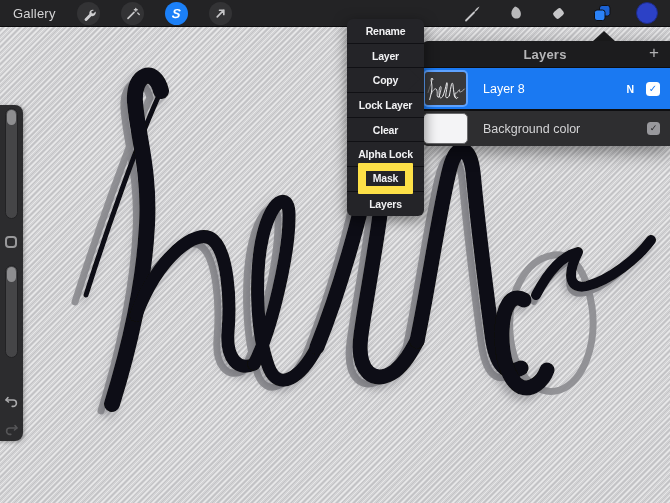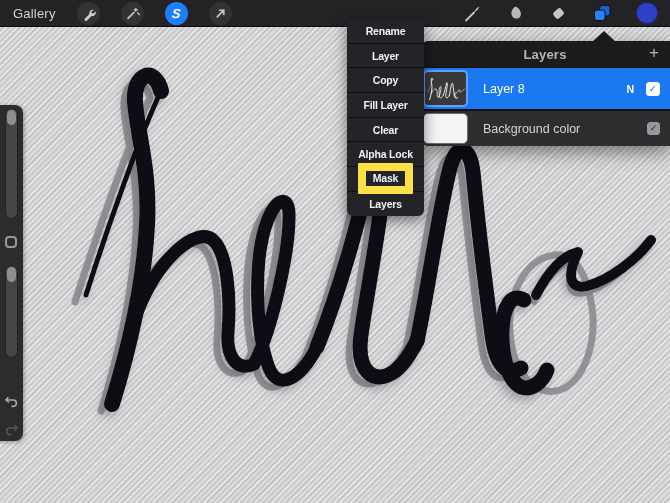--- a/index.html
+++ b/index.html
@@ -174,21 +174,21 @@
         <path d="M5 4.5 L3 7 L5.5 9" fill="none" stroke="#565658" stroke-width="1.6" stroke-linecap="round" stroke-linejoin="round"></path>
         <path d="M3.2 7 h7 a3.2 3.2 0 0 1 0 6.4 h-1" fill="none" stroke="#565658" stroke-width="1.6" stroke-linecap="round"></path>
       </g>
     </svg>
   </div>
 
   <div class="menu">
     <div class="menu-item">Rename</div>
     <div class="menu-item">Layer</div>
     <div class="menu-item">Copy</div>
-    <div class="menu-item">Fill Layer</div>
+    <div class="menu-item">Lock Layer</div>
     <div class="menu-item">Clear</div>
     <div class="menu-item">Alpha Lock</div>
     <div class="menu-item">
       <span class="redbox">Mask</span>
     </div>
     <div class="menu-item">Layers</div>
   </div>
   <div class="menu-arrow"></div>
 
   <div class="panel-arrow"></div>

